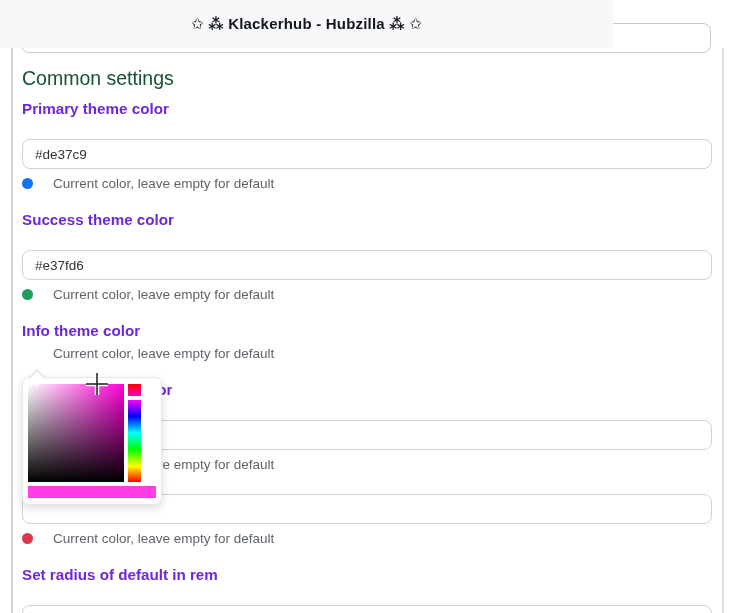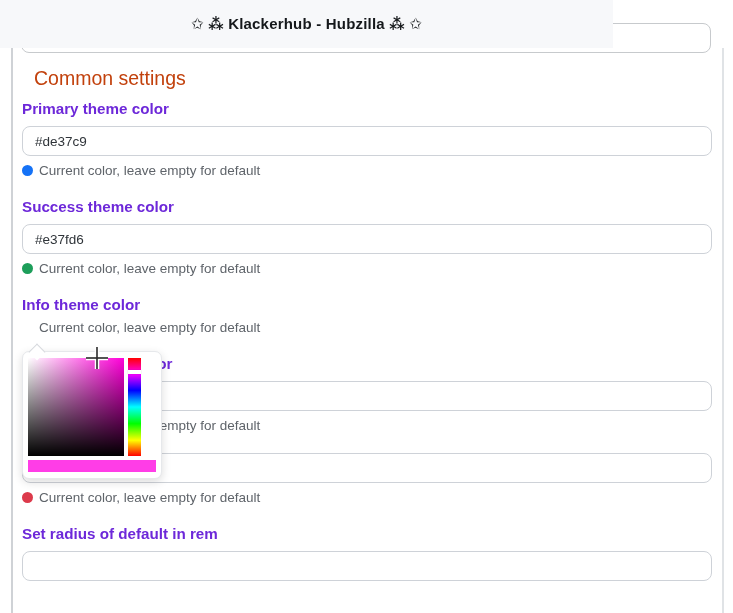--- a/index.html
+++ b/index.html
@@ -11,30 +11,30 @@
   .vline.right{left:722px;width:2px;background:#e0e3e6;}
   
   .header{position:absolute;left:0;top:0;width:613px;height:48px;background:#f7f8fa;z-index:10;
           display:flex;align-items:center;justify-content:center;}
   .header .title{font-size:15px;font-weight:700;color:#15181b;letter-spacing:.2px;}
   
   .top-partial{position:absolute;left:21px;top:23px;width:690px;height:30px;border:1px solid #c7cacd;
                border-radius:8px;background:#fff;z-index:1;box-sizing:border-box;}
   
   .content{position:absolute;left:0;top:48px;right:0;padding:0 21px 0 22px;z-index:2;}
-  .heading{margin:20px 12px 0;font-size:19.5px;font-weight:500;color:#c2410c;line-height:21px;}
+  .heading{margin:20px 0 0;font-size:19.5px;font-weight:500;color:#14532d;line-height:21px;}
   .group{margin-top:20px;position:relative;}
   .group.first{margin-top:11px;}
   .label{font-size:15.2px;font-weight:700;color:#6d28d9;line-height:17px;}
-  .input{margin-top:9px;height:30px;border:1px solid #ced2d8;border-radius:8px;background:#fff;
+  .input{margin-top:22px;height:30px;border:1px solid #ced2d8;border-radius:8px;background:#fff;
          display:flex;align-items:center;padding:0 12px;font-size:13.5px;color:#2f3439;
          box-sizing:border-box;cursor:text;}
   .input.focused{border:1.5px solid #82b4fe;box-shadow:0 0 0 4px rgba(59,130,246,.25);}
   .text-caret{display:inline-block;width:1.5px;height:17px;background:#101214;margin-left:2px;}
-  .hint{margin-top:7px;display:flex;align-items:center;gap:6px;font-size:13.5px;color:#5f646a;line-height:15px;}
+  .hint{margin-top:7px;display:flex;align-items:center;gap:20px;font-size:13.5px;color:#5f646a;line-height:15px;}
   .dot{width:11px;height:11px;border-radius:50%;flex:0 0 auto;}
   
   .picker{position:absolute;left:0;top:55px;width:138px;height:126px;background:#fff;
           border:1px solid #e6e8eb;border-radius:7px;box-shadow:0 3px 10px rgba(0,0,0,.14);z-index:30;}
   .picker-caret{position:absolute;left:8px;top:-6px;width:11px;height:11px;background:#fff;
           transform:rotate(45deg);border-top:1px solid #d6d9dd;border-left:1px solid #d6d9dd;z-index:31;}
   .sat-square{position:absolute;left:5px;top:6px;width:96px;height:98px;
           background:linear-gradient(to top,#000,rgba(0,0,0,0)),linear-gradient(to right,#fff,#ff00d9);}
   .hue-bar{position:absolute;left:105px;top:6px;width:13px;height:98px;
           background:linear-gradient(to bottom,#f00 0%,#f0f 16%,#00f 33%,#0ff 50%,#0f0 67%,#ff0 84%,#f00 100%);}

